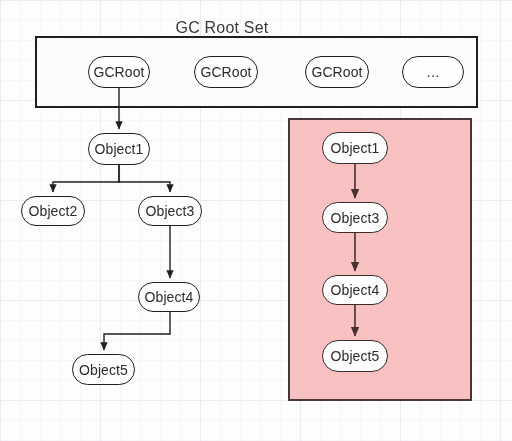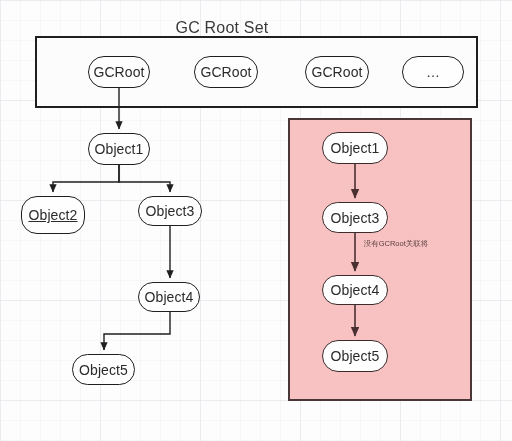--- a/index.html
+++ b/index.html
@@ -122,21 +122,20 @@
   <div class="node" style="left:305px; top:56px; width:64px; height:32px;">
     <span>GCRoot</span>
   </div>
   <div class="node" style="left:402px; top:56px; width:62px; height:32px;">
     <span>…</span>
   </div>
 
   <div class="pink-panel"></div>
 
   <div class="annotation" style="left:348px; top:238px; width:96px;">
-    <div>没有GCRoot关联将</div>
   </div>
 
   <svg class="edges">
     <defs>
       <marker id="arrow" markerWidth="7" markerHeight="7" refX="5.6" refY="2.6" orient="auto" markerUnits="strokeWidth">
         <path d="M0,0 L6,2.6 L0,5.2 z" fill="#1f1f1f"></path>
       </marker>
       <marker id="arrow-pink" markerWidth="7" markerHeight="7" refX="5.6" refY="2.6" orient="auto" markerUnits="strokeWidth">
         <path d="M0,0 L6,2.6 L0,5.2 z" fill="#4a3030"></path>
       </marker>
@@ -153,21 +152,21 @@
     <path class="edge-line" d="M170,312 L170,334 L104,334 L104,350" marker-end="url(#arrow)"></path>
 
     <path class="edge-line-pink" d="M355,164 L355,198" marker-end="url(#arrow-pink)"></path>
     <path class="edge-line-pink" d="M355,233 L355,271" marker-end="url(#arrow-pink)"></path>
     <path class="edge-line-pink" d="M355,305 L355,336" marker-end="url(#arrow-pink)"></path>
   </svg>
 
   <div class="node" style="left:88px; top:133px; width:62px; height:32px;">
     <span>Object1</span>
   </div>
-  <div class="node" style="left:21px; top:196px; width:64px; height:38px;text-decoration:underline;">
+  <div class="node" style="left:21px; top:196px; width:64px; height:30px;">
     <span>Object2</span>
   </div>
   <div class="node" style="left:138px; top:196px; width:64px; height:30px;">
     <span>Object3</span>
   </div>
   <div class="node" style="left:138px; top:282px; width:62px; height:30px;">
     <span>Object4</span>
   </div>
   <div class="node" style="left:72px; top:354px; width:63px; height:31px;">
     <span>Object5</span>

